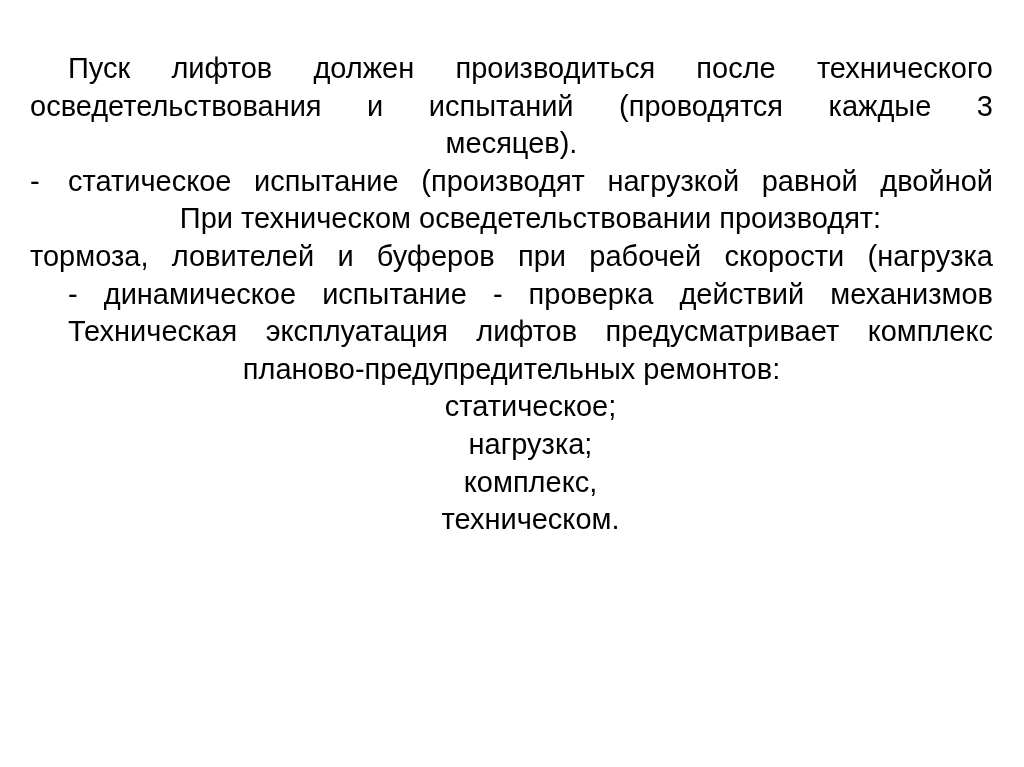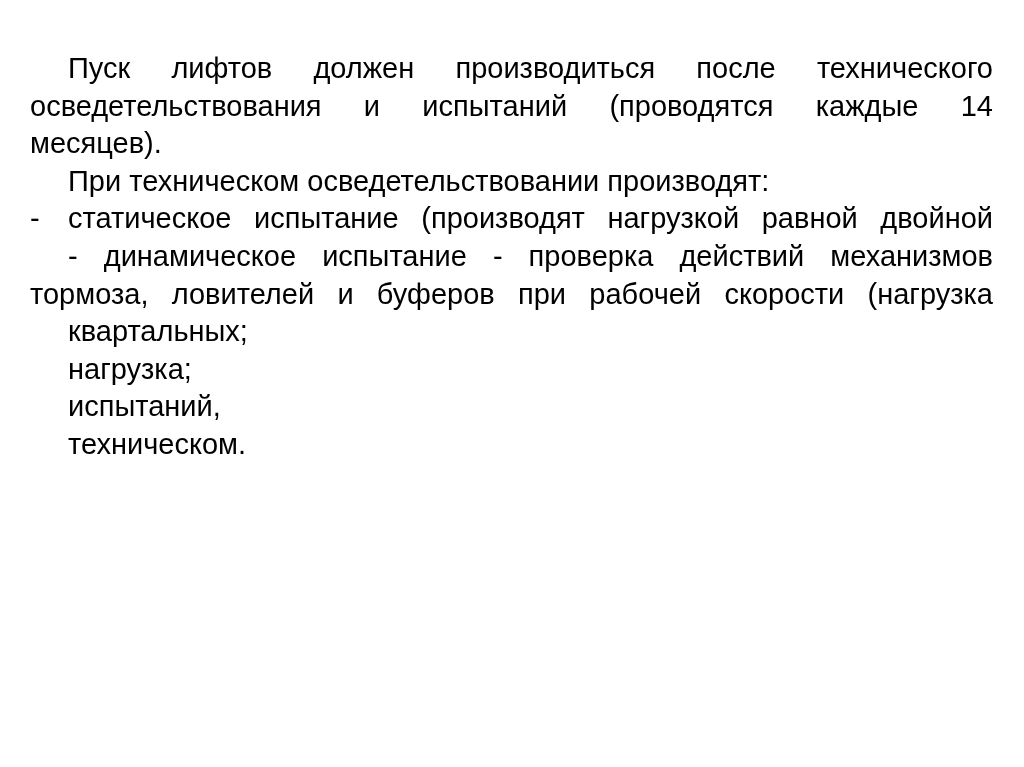--- a/index.html
+++ b/index.html
@@ -20,20 +20,21 @@
     position: absolute;
     left: 30px;
     top: 50px;
     width: 963px;
     font-size: 29px;
     line-height: 37.6px;
   }
   .line {
     margin: 0;
     padding: 0;
+    text-align: center;
   }
   
   .fill {
     text-align: justify;
     text-align-last: justify;
   }
   
   .indent {
     text-indent: 38px;
   }
@@ -44,30 +45,32 @@
     text-indent: 0;
   }
 </style>
 </head>
 <body>
 
 <div class="slide">
   <div class="textblock">
 
     <p class="line fill indent">Пуск лифтов должен производиться после технического</p>
-    <p class="line fill">осведетельствования и испытаний (проводятся каждые 14</p>
+    <p class="line fill">осведетельствования и испытаний (проводятся каждые 3</p>
     <p class="line">месяцев).</p>
+
+    <p class="line fill"><span class="hang">-</span><span>статическое испытание (производят нагрузкой равной двойной</span></p>
 
     <p class="line indent">При техническом осведетельствовании производят:</p>
 
-    <p class="line fill"><span class="hang">-</span><span>статическое испытание (производят нагрузкой равной двойной</span></p>
+    <p class="line fill">тормоза, ловителей и буферов при рабочей скорости (нагрузка</p>
+    <p class="line fill indent">- динамическое испытание - проверка действий механизмов</p>
 
-    <p class="line fill indent">- динамическое испытание - проверка действий механизмов</p>
-    <p class="line fill">тормоза, ловителей и буферов при рабочей скорости (нагрузка</p>
+    <p class="line fill indent">Техническая эксплуатация лифтов предусматривает комплекс</p>
+    <p class="line">планово-предупредительных ремонтов:</p>
 
-
-    <p class="line indent">квартальных;</p>
+    <p class="line indent">статическое;</p>
     <p class="line indent">нагрузка;</p>
-    <p class="line indent">испытаний,</p>
+    <p class="line indent">комплекс,</p>
     <p class="line indent">техническом.</p>
 
   </div>
 </div>
 
 </body></html>

